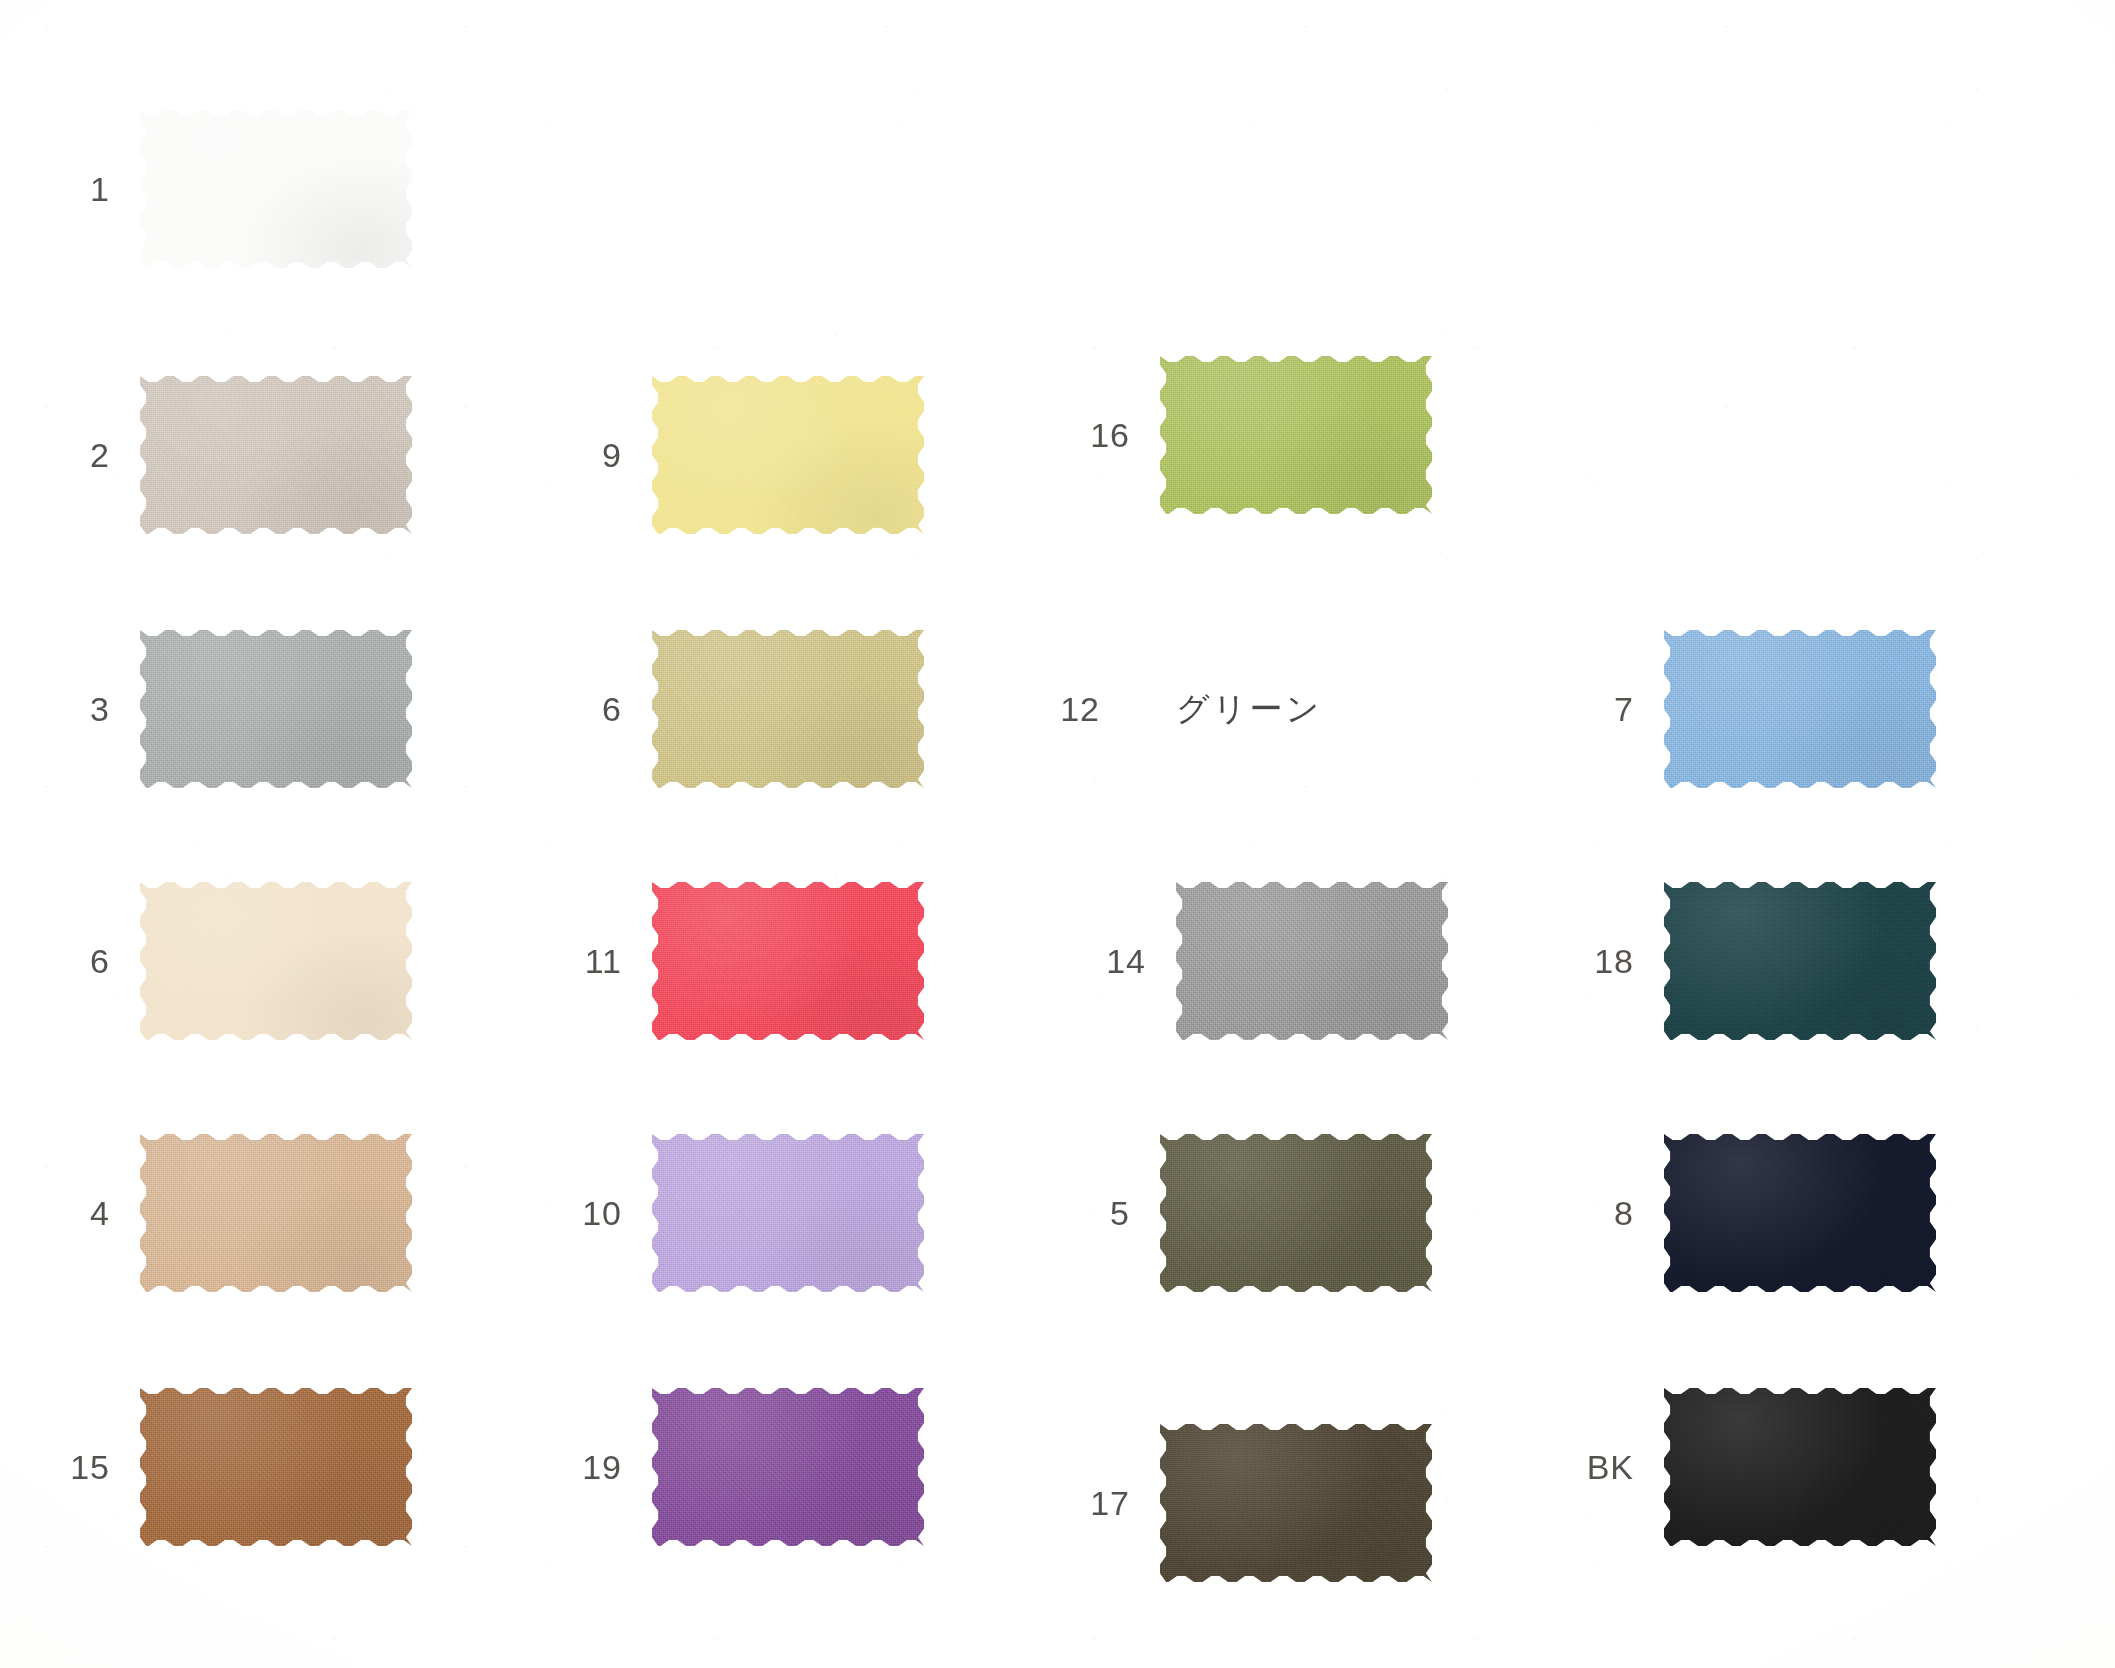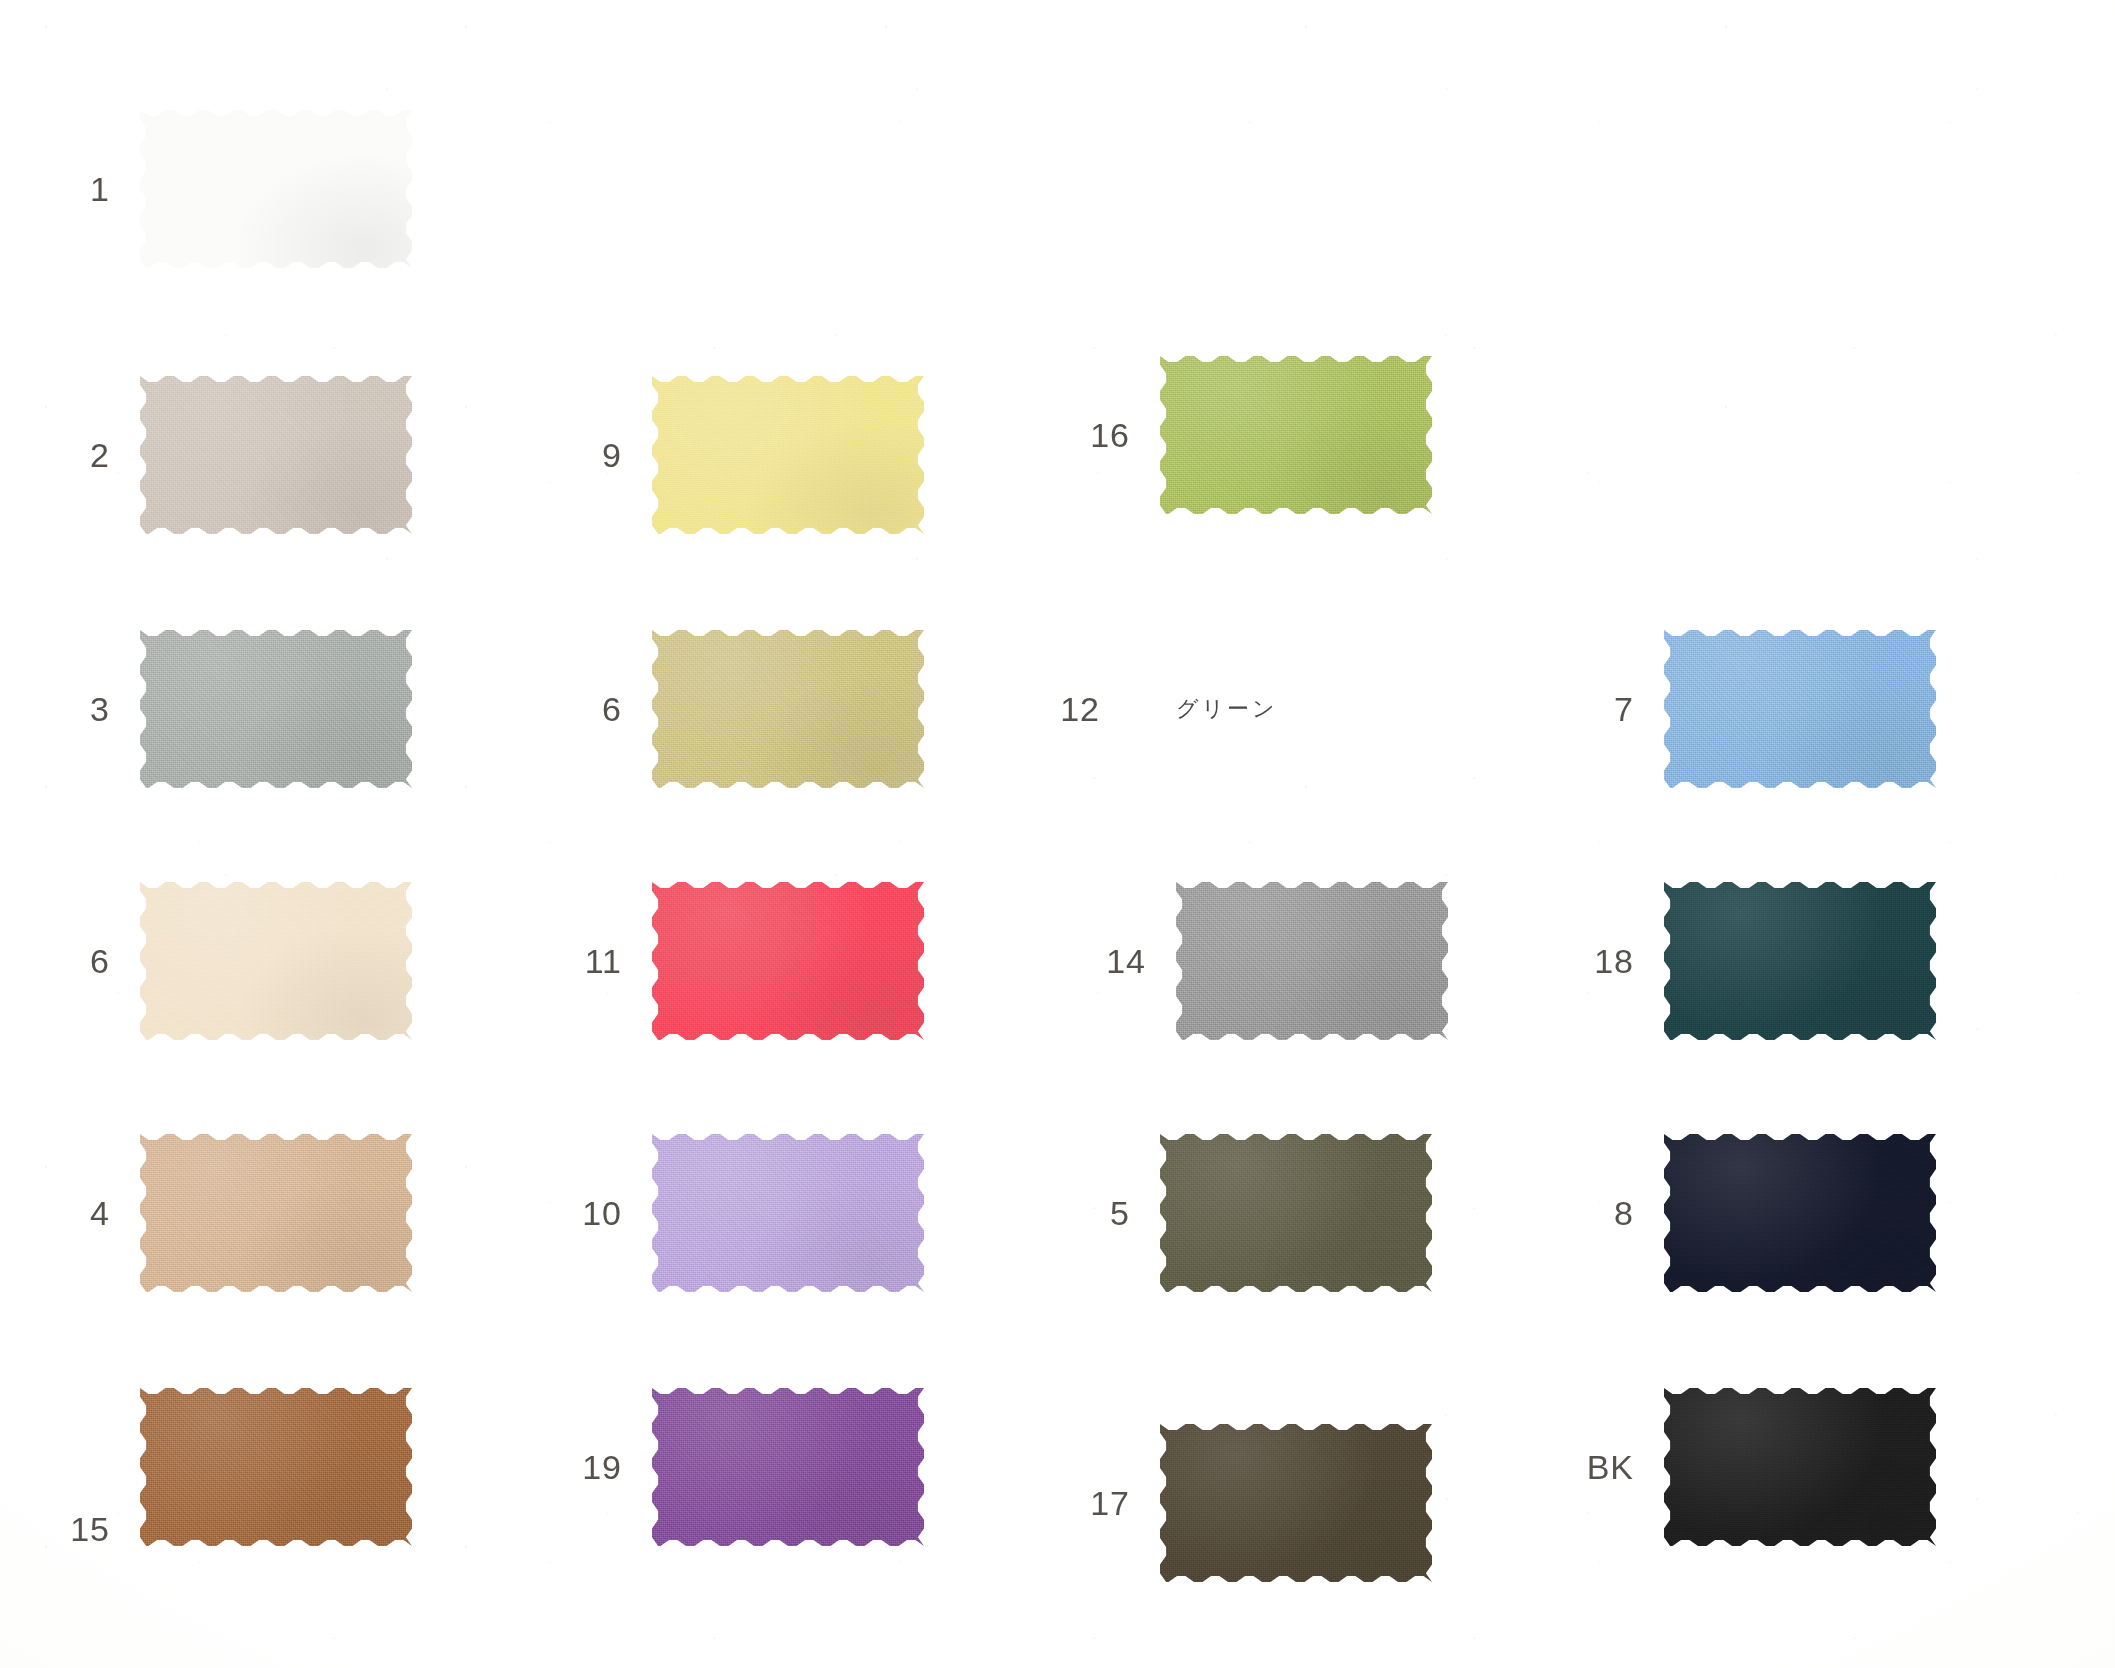--- a/index.html
+++ b/index.html
@@ -56,21 +56,21 @@
     font-family: "Liberation Sans", sans-serif;
     font-size: 34px;
     font-weight: 400;
     letter-spacing: 1px;
     color: #55514d;
     line-height: 1;
     flex: 0 0 auto;
   }
   .entry-note {
     font-family: "DejaVu Sans", sans-serif;
-    font-size: 22px;
+    font-size: 33px;
     color: #4a4744;
     letter-spacing: 3px;
     white-space: nowrap;
     padding-left: 46px;
   }
 
   
   .swatch-wrap {
     position: relative;
     flex: 0 0 auto;
@@ -148,21 +148,21 @@
         <div class="swatch-wrap">
           <div class="swatch is-pale" style="width: 272px; height: 158px; background: rgb(242, 227, 203); --pink-clip: polygon(0.0px 0.0px,8.5px 6.1px,17.0px 6.1px,25.5px 0.0px,34.0px 0.0px,42.5px 6.1px,51.0px 6.1px,59.5px 0.0px,68.0px 0.0px,76.5px 6.1px,85.0px 6.1px,93.5px 0.0px,102.0px 0.0px,110.5px 6.1px,119.0px 6.1px,127.5px 0.0px,136.0px 0.0px,144.5px 6.1px,153.0px 6.1px,161.5px 0.0px,170.0px 0.0px,178.5px 6.1px,187.0px 6.1px,195.5px 0.0px,204.0px 0.0px,212.5px 6.1px,221.0px 6.1px,229.5px 0.0px,238.0px 0.0px,246.5px 6.1px,255.0px 6.1px,263.5px 0.0px,272.0px 0.0px,265.9px 8.8px,265.9px 17.6px,272.0px 26.3px,272.0px 35.1px,265.9px 43.9px,265.9px 52.7px,272.0px 61.4px,272.0px 70.2px,265.9px 79.0px,265.9px 87.8px,272.0px 96.6px,272.0px 105.3px,265.9px 114.1px,265.9px 122.9px,272.0px 131.7px,272.0px 140.4px,265.9px 149.2px,272.0px 158.0px,263.5px 151.9px,255.0px 151.9px,246.5px 158.0px,238.0px 158.0px,229.5px 151.9px,221.0px 151.9px,212.5px 158.0px,204.0px 158.0px,195.5px 151.9px,187.0px 151.9px,178.5px 158.0px,170.0px 158.0px,161.5px 151.9px,153.0px 151.9px,144.5px 158.0px,136.0px 158.0px,127.5px 151.9px,119.0px 151.9px,110.5px 158.0px,102.0px 158.0px,93.5px 151.9px,85.0px 151.9px,76.5px 158.0px,68.0px 158.0px,59.5px 151.9px,51.0px 151.9px,42.5px 158.0px,34.0px 158.0px,25.5px 151.9px,17.0px 151.9px,8.5px 158.0px,6.1px 158.0px,0.0px 149.2px,0.0px 140.4px,6.1px 131.7px,6.1px 122.9px,0.0px 114.1px,0.0px 105.3px,6.1px 96.6px,6.1px 87.8px,0.0px 79.0px,0.0px 70.2px,6.1px 61.4px,6.1px 52.7px,0.0px 43.9px,0.0px 35.1px,6.1px 26.3px,6.1px 17.6px,0.0px 8.8px);"></div>
         </div>
       </div>
       <div class="entry" style="left: 48px; top: 1134px;">
         <div class="entry-label">4</div>
         <div class="swatch-wrap">
           <div class="swatch" style="width: 272px; height: 158px; background: rgb(212, 178, 145); --pink-clip: polygon(0.0px 0.0px,8.5px 6.1px,17.0px 6.1px,25.5px 0.0px,34.0px 0.0px,42.5px 6.1px,51.0px 6.1px,59.5px 0.0px,68.0px 0.0px,76.5px 6.1px,85.0px 6.1px,93.5px 0.0px,102.0px 0.0px,110.5px 6.1px,119.0px 6.1px,127.5px 0.0px,136.0px 0.0px,144.5px 6.1px,153.0px 6.1px,161.5px 0.0px,170.0px 0.0px,178.5px 6.1px,187.0px 6.1px,195.5px 0.0px,204.0px 0.0px,212.5px 6.1px,221.0px 6.1px,229.5px 0.0px,238.0px 0.0px,246.5px 6.1px,255.0px 6.1px,263.5px 0.0px,272.0px 0.0px,265.9px 8.8px,265.9px 17.6px,272.0px 26.3px,272.0px 35.1px,265.9px 43.9px,265.9px 52.7px,272.0px 61.4px,272.0px 70.2px,265.9px 79.0px,265.9px 87.8px,272.0px 96.6px,272.0px 105.3px,265.9px 114.1px,265.9px 122.9px,272.0px 131.7px,272.0px 140.4px,265.9px 149.2px,272.0px 158.0px,263.5px 151.9px,255.0px 151.9px,246.5px 158.0px,238.0px 158.0px,229.5px 151.9px,221.0px 151.9px,212.5px 158.0px,204.0px 158.0px,195.5px 151.9px,187.0px 151.9px,178.5px 158.0px,170.0px 158.0px,161.5px 151.9px,153.0px 151.9px,144.5px 158.0px,136.0px 158.0px,127.5px 151.9px,119.0px 151.9px,110.5px 158.0px,102.0px 158.0px,93.5px 151.9px,85.0px 151.9px,76.5px 158.0px,68.0px 158.0px,59.5px 151.9px,51.0px 151.9px,42.5px 158.0px,34.0px 158.0px,25.5px 151.9px,17.0px 151.9px,8.5px 158.0px,6.1px 158.0px,0.0px 149.2px,0.0px 140.4px,6.1px 131.7px,6.1px 122.9px,0.0px 114.1px,0.0px 105.3px,6.1px 96.6px,6.1px 87.8px,0.0px 79.0px,0.0px 70.2px,6.1px 61.4px,6.1px 52.7px,0.0px 43.9px,0.0px 35.1px,6.1px 26.3px,6.1px 17.6px,0.0px 8.8px);"></div>
         </div>
       </div>
-      <div class="entry" style="left: 48px; top: 1388px; align-items: flex-end;">
+      <div class="entry" style="left: 48px; top: 1388px;">
         <div class="entry-label">15</div>
         <div class="swatch-wrap">
           <div class="swatch" style="width: 272px; height: 158px; background: rgb(157, 102, 64); --pink-clip: polygon(0.0px 0.0px,8.5px 6.1px,17.0px 6.1px,25.5px 0.0px,34.0px 0.0px,42.5px 6.1px,51.0px 6.1px,59.5px 0.0px,68.0px 0.0px,76.5px 6.1px,85.0px 6.1px,93.5px 0.0px,102.0px 0.0px,110.5px 6.1px,119.0px 6.1px,127.5px 0.0px,136.0px 0.0px,144.5px 6.1px,153.0px 6.1px,161.5px 0.0px,170.0px 0.0px,178.5px 6.1px,187.0px 6.1px,195.5px 0.0px,204.0px 0.0px,212.5px 6.1px,221.0px 6.1px,229.5px 0.0px,238.0px 0.0px,246.5px 6.1px,255.0px 6.1px,263.5px 0.0px,272.0px 0.0px,265.9px 8.8px,265.9px 17.6px,272.0px 26.3px,272.0px 35.1px,265.9px 43.9px,265.9px 52.7px,272.0px 61.4px,272.0px 70.2px,265.9px 79.0px,265.9px 87.8px,272.0px 96.6px,272.0px 105.3px,265.9px 114.1px,265.9px 122.9px,272.0px 131.7px,272.0px 140.4px,265.9px 149.2px,272.0px 158.0px,263.5px 151.9px,255.0px 151.9px,246.5px 158.0px,238.0px 158.0px,229.5px 151.9px,221.0px 151.9px,212.5px 158.0px,204.0px 158.0px,195.5px 151.9px,187.0px 151.9px,178.5px 158.0px,170.0px 158.0px,161.5px 151.9px,153.0px 151.9px,144.5px 158.0px,136.0px 158.0px,127.5px 151.9px,119.0px 151.9px,110.5px 158.0px,102.0px 158.0px,93.5px 151.9px,85.0px 151.9px,76.5px 158.0px,68.0px 158.0px,59.5px 151.9px,51.0px 151.9px,42.5px 158.0px,34.0px 158.0px,25.5px 151.9px,17.0px 151.9px,8.5px 158.0px,6.1px 158.0px,0.0px 149.2px,0.0px 140.4px,6.1px 131.7px,6.1px 122.9px,0.0px 114.1px,0.0px 105.3px,6.1px 96.6px,6.1px 87.8px,0.0px 79.0px,0.0px 70.2px,6.1px 61.4px,6.1px 52.7px,0.0px 43.9px,0.0px 35.1px,6.1px 26.3px,6.1px 17.6px,0.0px 8.8px);"></div>
         </div>
       </div>
       <div class="entry" style="left: 560px; top: 376px;">
         <div class="entry-label">9</div>
         <div class="swatch-wrap">
           <div class="swatch is-pale" style="width: 272px; height: 158px; background: rgb(241, 228, 144); --pink-clip: polygon(0.0px 0.0px,8.5px 6.1px,17.0px 6.1px,25.5px 0.0px,34.0px 0.0px,42.5px 6.1px,51.0px 6.1px,59.5px 0.0px,68.0px 0.0px,76.5px 6.1px,85.0px 6.1px,93.5px 0.0px,102.0px 0.0px,110.5px 6.1px,119.0px 6.1px,127.5px 0.0px,136.0px 0.0px,144.5px 6.1px,153.0px 6.1px,161.5px 0.0px,170.0px 0.0px,178.5px 6.1px,187.0px 6.1px,195.5px 0.0px,204.0px 0.0px,212.5px 6.1px,221.0px 6.1px,229.5px 0.0px,238.0px 0.0px,246.5px 6.1px,255.0px 6.1px,263.5px 0.0px,272.0px 0.0px,265.9px 8.8px,265.9px 17.6px,272.0px 26.3px,272.0px 35.1px,265.9px 43.9px,265.9px 52.7px,272.0px 61.4px,272.0px 70.2px,265.9px 79.0px,265.9px 87.8px,272.0px 96.6px,272.0px 105.3px,265.9px 114.1px,265.9px 122.9px,272.0px 131.7px,272.0px 140.4px,265.9px 149.2px,272.0px 158.0px,263.5px 151.9px,255.0px 151.9px,246.5px 158.0px,238.0px 158.0px,229.5px 151.9px,221.0px 151.9px,212.5px 158.0px,204.0px 158.0px,195.5px 151.9px,187.0px 151.9px,178.5px 158.0px,170.0px 158.0px,161.5px 151.9px,153.0px 151.9px,144.5px 158.0px,136.0px 158.0px,127.5px 151.9px,119.0px 151.9px,110.5px 158.0px,102.0px 158.0px,93.5px 151.9px,85.0px 151.9px,76.5px 158.0px,68.0px 158.0px,59.5px 151.9px,51.0px 151.9px,42.5px 158.0px,34.0px 158.0px,25.5px 151.9px,17.0px 151.9px,8.5px 158.0px,6.1px 158.0px,0.0px 149.2px,0.0px 140.4px,6.1px 131.7px,6.1px 122.9px,0.0px 114.1px,0.0px 105.3px,6.1px 96.6px,6.1px 87.8px,0.0px 79.0px,0.0px 70.2px,6.1px 61.4px,6.1px 52.7px,0.0px 43.9px,0.0px 35.1px,6.1px 26.3px,6.1px 17.6px,0.0px 8.8px);"></div>
         </div>

